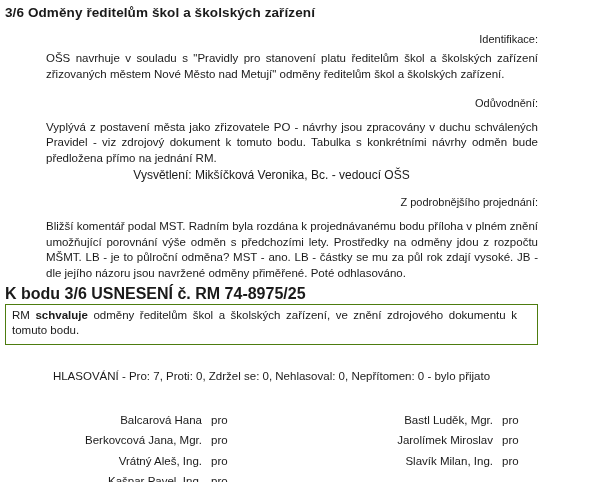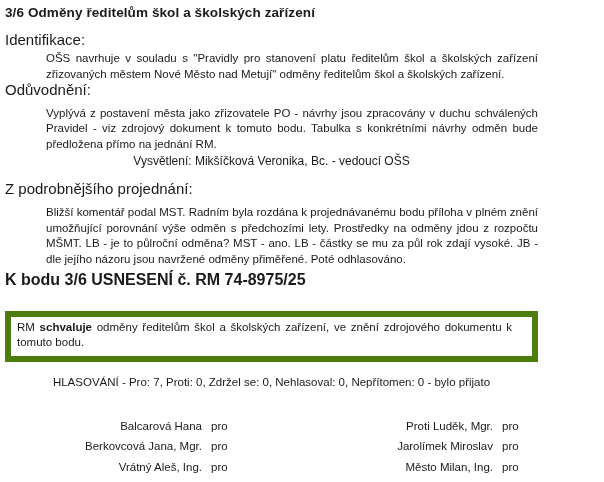--- a/index.html
+++ b/index.html
@@ -17,25 +17,26 @@
     background: #ffffff;
   }
   .doc-title {
     margin-top: 4px;
     font-size: 13.5px;
     font-weight: bold;
     line-height: 17px;
     letter-spacing: 0.1px;
   }
   .section-label {
-    font-size: 15px;
+    font-size: 11px;
     line-height: 15.5px;
+    text-align: right;
   }
   .lbl-1 { margin-top: 10.5px; }
-  .lbl-2 { }
+  .lbl-2 { margin-top: 14px; }
   .lbl-3 { margin-top: 11px; }
   p.body-par {
     font-size: 11.5px;
     line-height: 15.5px;
     text-align: justify;
     margin-left: 41px;
   }
   .par-1 { margin-top: 4px; }
   .par-2 { margin-top: 8px; }
   .par-3 { margin-top: 9px; }
@@ -45,30 +46,30 @@
     line-height: 15.5px;
     text-align: center;
   }
   .resolution-heading {
     margin-top: 5px;
     font-size: 16px;
     font-weight: bold;
     line-height: 15.5px;
   }
   .resolution-box {
-    margin-top: 23px;
-    border: 6px solid #4d7c0f;
+    margin-top: 2px;
+    border: 1px solid #4d7c0f;
     padding: 3px 20px 5px 6px;
     font-size: 11.5px;
     line-height: 15.5px;
     text-align: justify;
   }
   .resolution-box b { font-weight: bold; }
   .voting-summary {
-    margin-top: 13px;
+    margin-top: 24px;
     font-size: 11.5px;
     line-height: 15.5px;
     text-align: center;
   }
   .votes {
     position: relative;
     margin-top: 26px;
     height: 90px;
   }
   .vote-col { position: absolute; top: 0; }
@@ -114,19 +115,19 @@
   <div class="voting-summary">HLASOVÁNÍ - Pro: 7, Proti: 0, Zdržel se: 0, Nehlasoval: 0, Nepřítomen: 0 - bylo přijato</div>
 
   <div class="votes">
     <div class="vote-col col-a">
       <div class="vote-row"><span class="vote-name">Balcarová Hana</span><span class="vote-val">pro</span></div>
       <div class="vote-row"><span class="vote-name">Berkovcová Jana, Mgr.</span><span class="vote-val">pro</span></div>
       <div class="vote-row"><span class="vote-name">Vrátný Aleš, Ing.</span><span class="vote-val">pro</span></div>
       <div class="vote-row"><span class="vote-name">Kašpar Pavel, Ing.</span><span class="vote-val">pro</span></div>
     </div>
     <div class="vote-col col-b">
-      <div class="vote-row"><span class="vote-name">Proti Luděk, Mgr.</span><span class="vote-val">pro</span></div>
+      <div class="vote-row"><span class="vote-name">Bastl Luděk, Mgr.</span><span class="vote-val">pro</span></div>
       <div class="vote-row"><span class="vote-name">Jarolímek Miroslav</span><span class="vote-val">pro</span></div>
-      <div class="vote-row"><span class="vote-name">Město Milan, Ing.</span><span class="vote-val">pro</span></div>
+      <div class="vote-row"><span class="vote-name">Slavík Milan, Ing.</span><span class="vote-val">pro</span></div>
     </div>
   </div>
 
 </div>
 
 </body></html>

